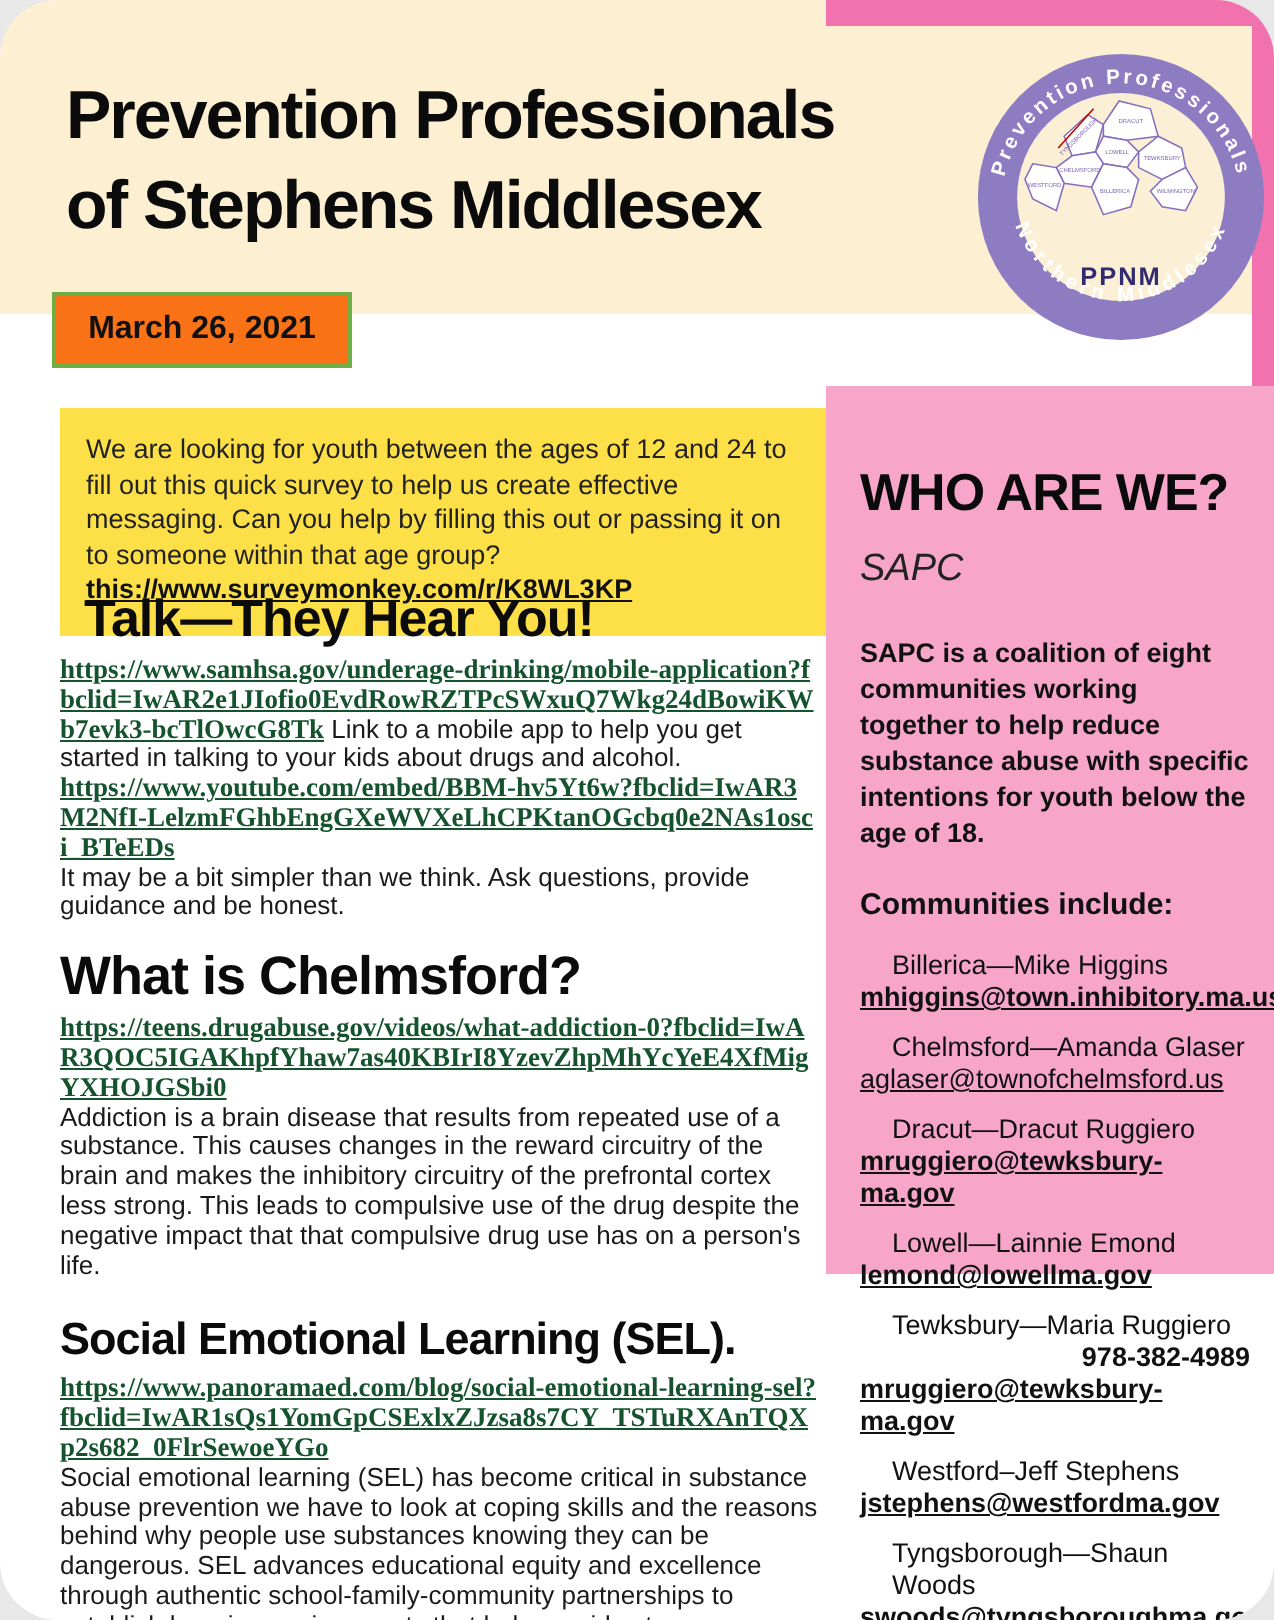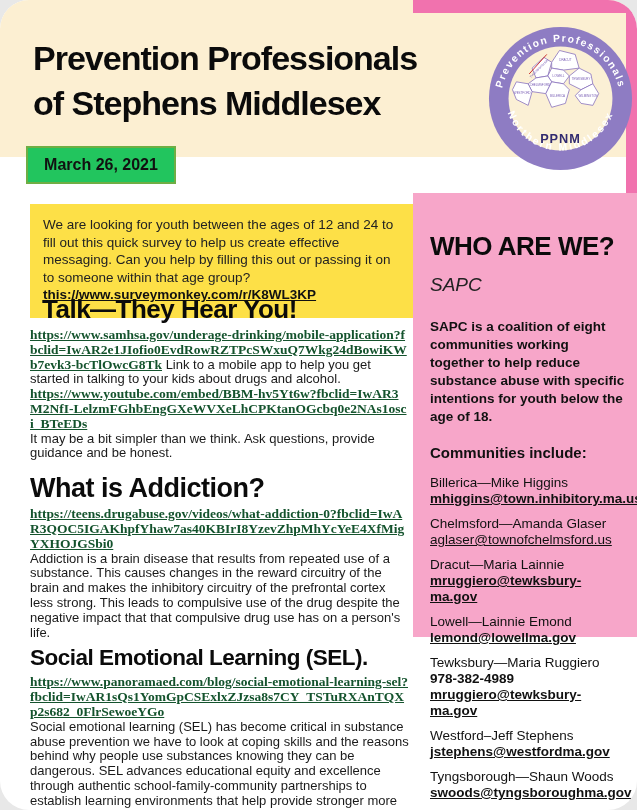--- a/index.html
+++ b/index.html
@@ -4,47 +4,47 @@
 <style>
   html,body{margin:0;padding:0;background:#e8e8e8;}
   .page{position:relative;width:637px;height:810px;background:#ffffff;overflow:hidden;
         font-family:"Liberation Sans",sans-serif;color:#1a1a1a;border-radius:29px;}
   
   .header-cream{position:absolute;left:0;top:0;width:626px;height:157px;background:#FCEFD2;}
   .top-strip{position:absolute;left:413px;top:0;width:224px;height:13px;background:#F172AE;}
   .right-strip{position:absolute;left:626px;top:0;width:11px;height:196px;background:#F172AE;}
   .page-title{position:absolute;left:33px;top:36px;font-size:34px;line-height:45px;
         font-weight:bold;color:#0b0b0b;letter-spacing:-1px;z-index:3;}
-  .date-badge{position:absolute;left:26px;top:146px;width:146px;height:34px;background:#22c55e;
+  .date-badge{position:absolute;left:26px;top:146px;width:146px;height:34px;background:#f97316;
         border:2px solid #6FAE44;display:flex;align-items:center;justify-content:center;
         font-size:16px;font-weight:bold;color:#111;z-index:4;}
   .logo{position:absolute;left:487px;top:25px;width:147px;height:147px;z-index:5;}
   
   .survey-box{position:absolute;left:30px;top:204px;width:352px;background:#fde047;
         padding:12px 24px 14px 13px;font-size:13.5px;line-height:17.5px;color:#222;}
   .survey-link{display:block;font-weight:bold;text-decoration:underline;color:#111;}
   
   .main-col{position:absolute;left:30px;top:294px;width:380px;}
   .sec-h{font-weight:bold;color:#0b0b0b;margin:0 0 3px 0;letter-spacing:-0.5px;white-space:nowrap;}
   .sec-h.talk{font-size:26px;line-height:31px;padding-left:12px;}
   .sec-h.addiction{font-size:27px;line-height:31px;margin-top:12px;}
-  .sec-h.sel{font-size:22.5px;line-height:28px;margin-top:4px;}
+  .sec-h.sel{font-size:22.5px;line-height:28px;margin-top:16px;}
   .body-p{margin:0;font-size:13px;line-height:14.8px;color:#1a1a1a;}
   .lnk{font-family:"Liberation Serif",serif;font-weight:bold;font-size:13.5px;
         color:#14532d;text-decoration:underline;word-break:break-all;}
   
   .sidebar{position:absolute;left:413px;top:193px;width:224px;height:444px;background:#F7A6C9;
         box-sizing:border-box;padding:38px 12px 0 17px;color:#111;}
   .sb-head{font-size:26px;font-weight:bold;letter-spacing:-0.5px;color:#0b0b0b;margin:0 0 12px 0;}
   .sb-sub{font-size:19px;font-style:italic;color:#222;margin:0 0 22px 0;}
   .sb-desc{font-size:13.5px;font-weight:bold;line-height:18px;margin:0 0 18px 0;}
   .sb-comm{font-size:15px;font-weight:bold;margin:0 0 14px 0;}
   .contact{font-size:13.5px;line-height:16px;margin-bottom:9px;}
-  .contact .cname{display:block;}
-  .contact .phone{display:block;font-weight:bold;}
+  .contact .cname{display:block;margin-left:16px;}
+  .contact .phone{display:block;font-weight:bold;text-align:right;}
   .contact .email{display:inline-block;font-weight:bold;text-decoration:underline;color:#111;}
   .contact .email.regular{font-weight:normal;text-align:center;}
 </style>
 </head>
 <body>
 
 <div class="page">
 
   <div class="header-cream"></div>
   <div class="top-strip"></div>
@@ -105,21 +105,21 @@
 
     <div class="sec-h talk">Talk—They Hear You!</div>
     <p class="body-p">
       <span class="lnk">https://www.samhsa.gov/underage-drinking/mobile-application?fbclid=IwAR2e1JIofio0EvdRowRZTPcSWxuQ7Wkg24dBowiKWb7evk3-bcTlOwcG8Tk</span><span>  Link to a mobile app to help you get started in talking to your kids about drugs and alcohol.</span>
     </p>
     <p class="body-p">
       <span class="lnk">https://www.youtube.com/embed/BBM-hv5Yt6w?fbclid=IwAR3M2NfI-LelzmFGhbEngGXeWVXeLhCPKtanOGcbq0e2NAs1osci_BTeEDs</span>
     </p>
     <p class="body-p">It may be a bit simpler than we think.  Ask questions, provide guidance and be honest.</p>
 
-    <div class="sec-h addiction">What is Addiction?</div>
+    <div class="sec-h addiction">What is Chelmsford?</div>
     <p class="body-p">
       <span class="lnk">https://teens.drugabuse.gov/videos/what-addiction-0?fbclid=IwAR3QOC5IGAKhpfYhaw7as40KBIrI8YzevZhpMhYcYeE4XfMigYXHOJGSbi0</span>
     </p>
     <p class="body-p">Addiction is a brain disease that results from repeated use of a substance. This causes changes in the reward circuitry of the brain and makes the inhibitory circuitry of the prefrontal cortex less strong. This leads to compulsive use of the drug despite the negative impact that that compulsive drug use has on a person's life.</p>
 
     <div class="sec-h sel">Social Emotional Learning (SEL).</div>
     <p class="body-p">
       <span class="lnk">https://www.panoramaed.com/blog/social-emotional-learning-sel?fbclid=IwAR1sQs1YomGpCSExlxZJzsa8s7CY_TSTuRXAnTQXp2s682_0FlrSewoeYGo</span>
     </p>
     <p class="body-p">Social emotional learning (SEL) has become critical in substance abuse prevention we have to look at coping skills and the reasons behind why people use substances knowing they can be dangerous.  SEL advances educational equity and excellence through authentic school-family-community partnerships to establish learning environments that help provide stronger more effective coping skills.</p>
@@ -134,21 +134,21 @@
 
     <div class="contact">
       <span class="cname">Billerica—Mike Higgins</span>
       <span class="email">mhiggins@town.inhibitory.ma.us</span>
     </div>
     <div class="contact">
       <span class="cname">Chelmsford—Amanda Glaser</span>
       <span class="email regular">aglaser@townofchelmsford.us</span>
     </div>
     <div class="contact">
-      <span class="cname">Dracut—Maria Lainnie</span>
+      <span class="cname">Dracut—Dracut Ruggiero</span>
       <span class="email">mruggiero@tewksbury-ma.gov</span>
     </div>
     <div class="contact">
       <span class="cname">Lowell—Lainnie Emond</span>
       <span class="email">lemond@lowellma.gov</span>
     </div>
     <div class="contact">
       <span class="cname">Tewksbury—Maria Ruggiero</span>
       <span class="phone">978-382-4989</span>
       <span class="email">mruggiero@tewksbury-ma.gov</span>

